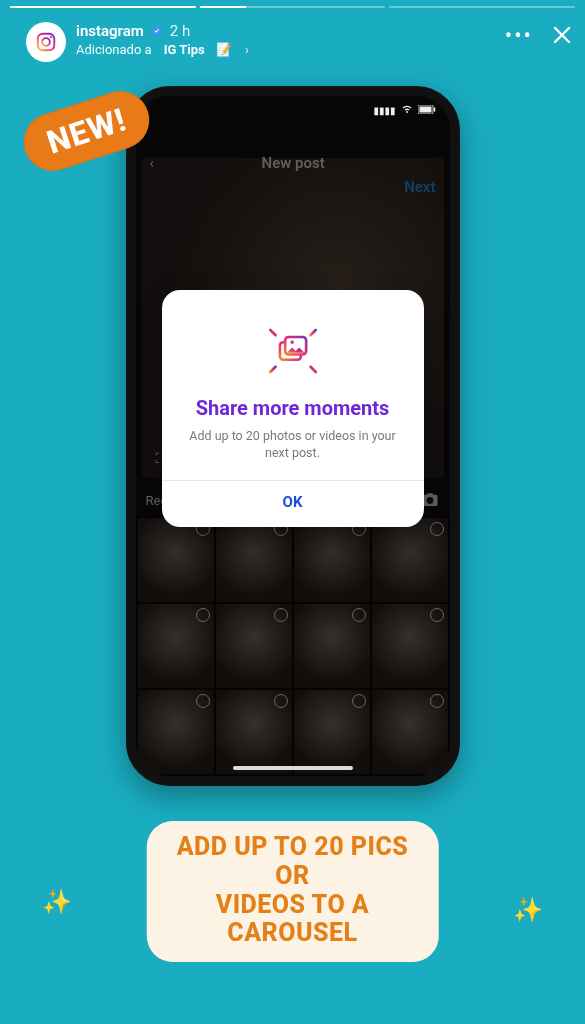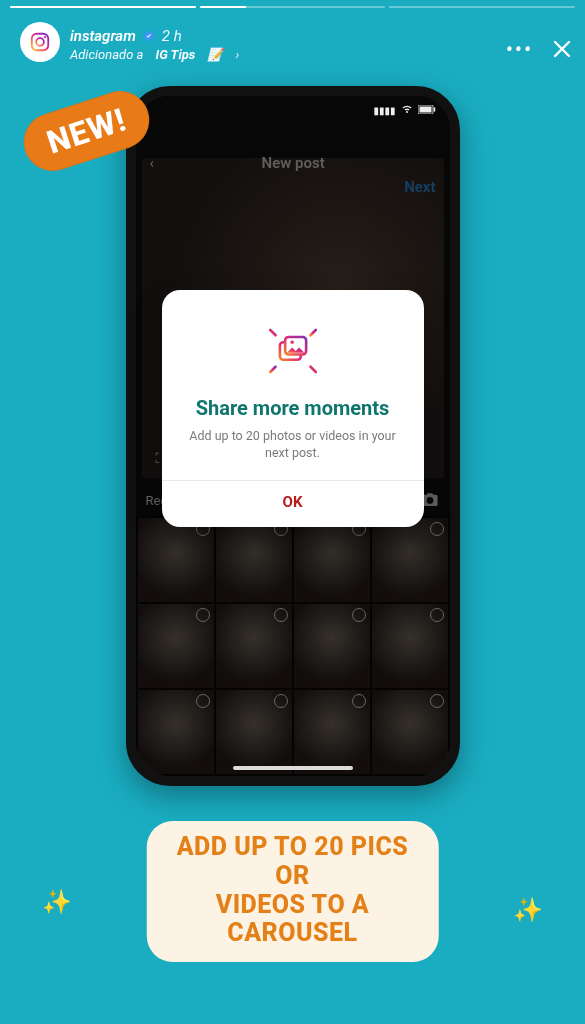--- a/index.html
+++ b/index.html
@@ -29,26 +29,25 @@
   }
   .progress-fill {
     height: 100%;
     background: #fff;
     width: 0%;
   }
 
   
   .story-header {
     position: absolute;
-    top: 22px; left: 20px; right: 10px;
+    top: 22px; left: 26px; right: 10px;
     display: flex;
-    align-items: flex-end;
+    align-items: flex-start;
     color: #fff;
     z-index: 50;
-    font-style: italic;
   }
   .avatar-ring {
     width: 40px; height: 40px;
     border-radius: 50%;
     background: #fff;
     display: flex; align-items: center; justify-content: center;
   }
   .avatar-ig {
     width: 34px; height: 34px;
     border-radius: 50%;
@@ -226,37 +225,37 @@
     z-index: 60;
     box-shadow: 0 12px 30px rgba(0,0,0,0.25);
   }
   .modal .glyph{
     width: 90px; height: 70px;
     margin: 0 auto 10px;
   }
   .modal h2{
     font-size: 20px;
     font-weight: 700;
-    color:#0f766e;
+    color:#6d28d9;
     line-height:1.2;
     margin-bottom:8px;
   }
   .modal p{
     font-size: 12.5px;
     color:#7a7a7a;
     line-height:1.35;
     padding: 0 6px;
   }
   .modal .ok-row{
     border-top:1px solid #e8e8e8;
     margin: 18px -18px 0;
     padding: 12px 0 6px;
   }
   .modal .ok{
-    color:#b91c1c;
+    color:#1d4ed8;
     font-weight:700;
     font-size:15px;
   }
 
   
   .caption-pill{
     position:absolute;
     bottom: 62px;
     left: 50%;
     transform: translateX(-50%);

